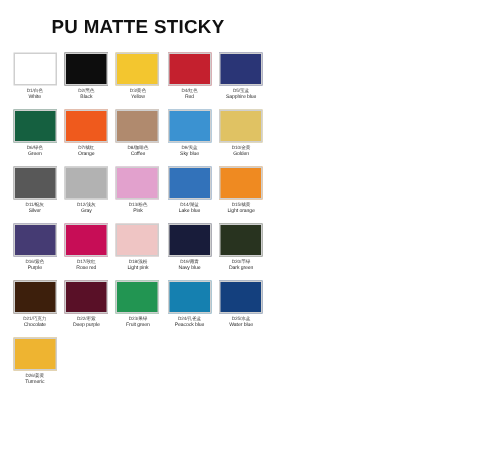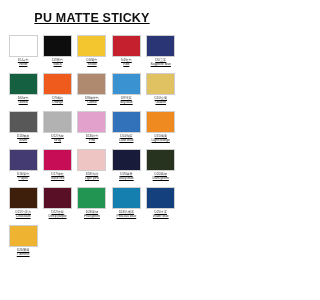--- a/index.html
+++ b/index.html
@@ -10,21 +10,20 @@
     font-family: "Liberation Sans", sans-serif;
     overflow: hidden;
   }
   .page {
     width: 184px;
     height: 300px;
     background: #ffffff;
     padding: 0 6px;
     display: flex;
     flex-direction: column;
-    text-decoration: underline;
   }
   .title {
     text-align: center;
     font-weight: bold;
     font-size: 12.5px;
     letter-spacing: 0.2px;
     color: #111111;
     margin-top: 11px;
     margin-bottom: 10px;
   }

